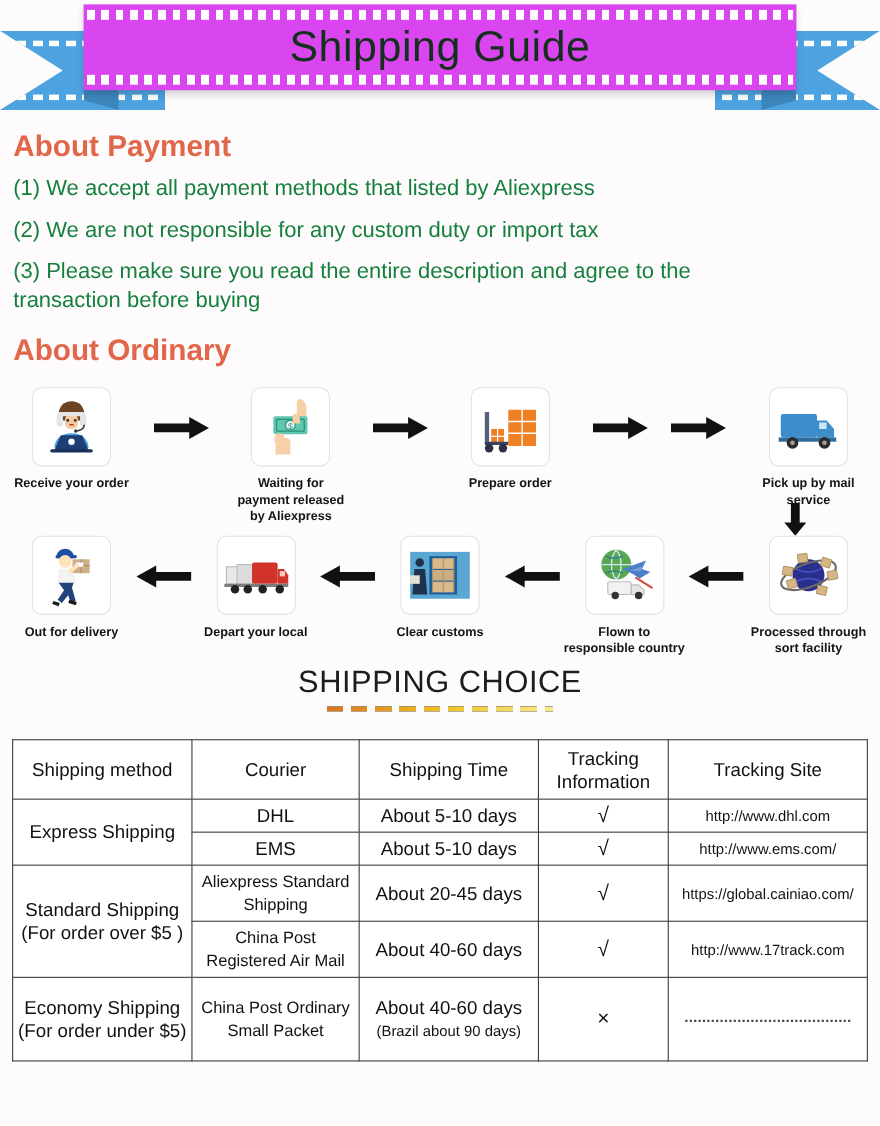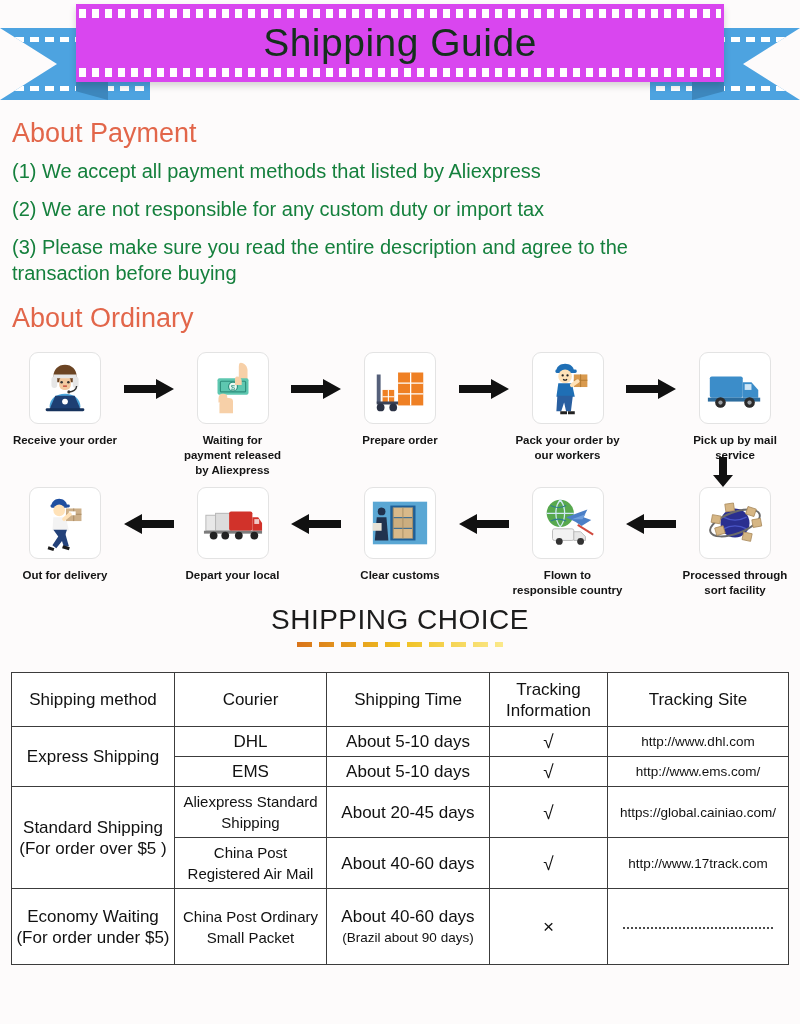--- a/index.html
+++ b/index.html
@@ -34,21 +34,21 @@
     background: #d946ef; box-shadow: 0 4px 7px rgba(0,0,0,.16); }
   .ribbon-dash { position: absolute; left: 3px; right: 3px; height: 9px;
     background-image: repeating-linear-gradient(to right,#fff 0 7px, transparent 7px 13px); }
   .ribbon-dash.top { top: 5px; }
   .ribbon-dash.bottom { bottom: 5px; }
   .banner-title { position: absolute; inset: 0; display: flex;
     align-items: center; justify-content: center;
     font-size: 39px; color: #14301c; letter-spacing: .5px; }
 
   
-  .h-accent { color: #e2664a; font-size: 27px; font-weight: 400; }
+  .h-accent { color: #e2664a; font-size: 27px; font-weight: 700; }
   #about-payment-heading { position: absolute; left: 12px; top: 118px; }
   .pay-list { position: absolute; left: 12px; top: 158px; width: 700px; }
   .pay-item { font-size: 20px; color: #15803d; line-height: 26px; margin-bottom: 12px; }
   #about-shipping-heading { position: absolute; left: 12px; top: 303px; }
 
   
   .flow { position: absolute; left: 0; width: 800px; }
   .flow.row1 { top: 352px; }
   .flow.row2 { top: 487px; }
   .flow-inner { display: flex; align-items: flex-start;
@@ -191,39 +191,20 @@
         </div>
         <div class="step-label">Prepare order</div>
       </div>
 
       <div class="arrow">
         <svg viewBox="0 0 50 22">
             <path d="M0 7h32V1l18 10-18 10v-6H0z" fill="#111"></path>
           </svg>
       </div>
 
-      <div class="step">
-        <div class="icon-box">
-          <svg viewBox="0 0 64 64">
-            <path d="M20 14c0-4 4-7 9-7s9 3 9 7v2H20z" fill="#1f6fb5"></path>
-            <rect x="19" y="13" width="22" height="3.5" rx="1.5" fill="#1f6fb5"></rect>
-            <circle cx="29" cy="20" r="7" fill="#ffe2b8"></circle>
-            <circle cx="26.5" cy="19" r="1.2" fill="#222"></circle>
-            <circle cx="31.5" cy="19" r="1.2" fill="#222"></circle>
-            <path d="M27 23q2 2 4 0" stroke="#222" stroke-width="1.2" fill="none"></path>
-            <path d="M22 27h14l3 14H20z" fill="#1f6fb5"></path>
-            <rect x="38" y="18" width="14" height="13" fill="#d99a4e"></rect>
-            <path d="M38 24h14M45 18v13" stroke="#b37b32" stroke-width="1"></path>
-            <path d="M36 29l6-4" stroke="#ffe2b8" stroke-width="4" stroke-linecap="round"></path>
-            <path d="M21 40h16l-2 16h-5l-2-9-3 9h-5z" fill="#2a5fa0"></path>
-            <path d="M24 56h7v3h-7zM32 56h7v3h-7z" fill="#222"></path>
-          </svg>
-        </div>
-        <div class="step-label">Pack your order by our workers</div>
-      </div>
 
       <div class="arrow">
         <svg viewBox="0 0 50 22">
             <path d="M0 7h32V1l18 10-18 10v-6H0z" fill="#111"></path>
           </svg>
       </div>
 
       <div class="step">
         <div class="icon-box">
           <svg viewBox="0 0 64 64">
@@ -414,21 +395,21 @@
         </tr>
         <tr>
           <td class="sm">China Post Registered Air Mail</td>
           <td>About 40-60 days</td>
           <td class="mark">√</td>
           <td class="url">http://www.17track.com</td>
         </tr>
 
         <tr>
           <td style="height:76px">
-            <span>Economy Waiting</span><br>
+            <span>Economy Shipping</span><br>
             <span>(For order under $5)</span>
           </td>
           <td class="sm">China Post Ordinary Small Packet</td>
           <td>
             <span>About 40-60 days</span>
             <span class="sub">(Brazil about 90 days)</span>
           </td>
           <td class="mark">×</td>
           <td>
             <span class="dotline"></span>

